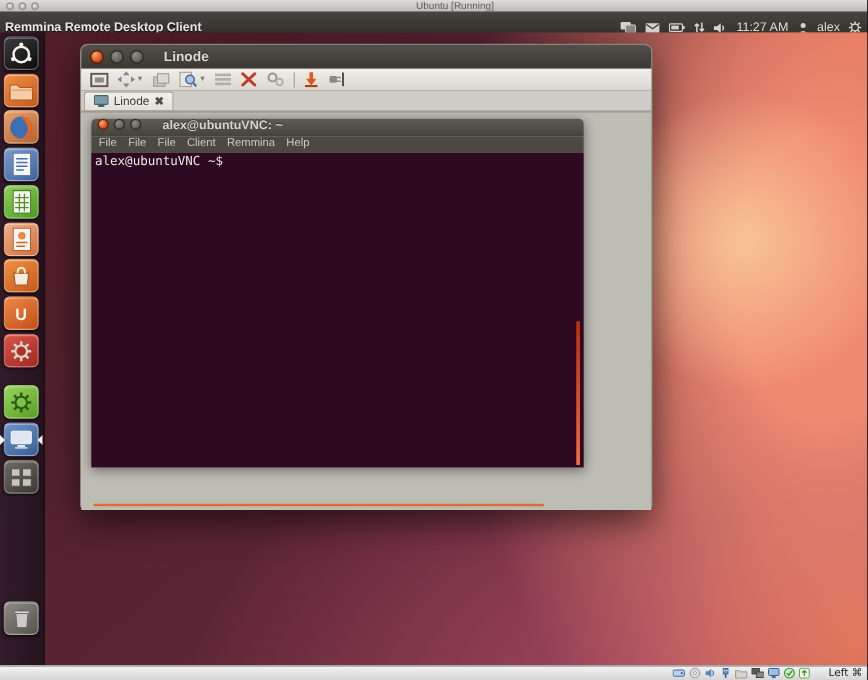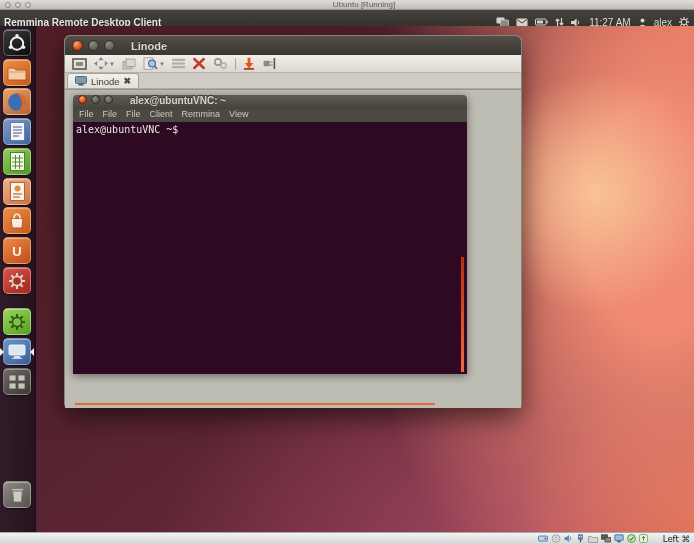--- a/index.html
+++ b/index.html
@@ -447,21 +447,21 @@
             <span class="twbtn gray"></span>
             <span class="twbtn gray"></span>
             <span class="t-title">alex@ubuntuVNC: ~</span>
           </div>
           <div class="t-menubar">
               <span class="menu-item">File</span>
               <span class="menu-item">File</span>
               <span class="menu-item">File</span>
               <span class="menu-item">Client</span>
               <span class="menu-item">Remmina</span>
-              <span class="menu-item">View</span>
+              <span class="menu-item">Help</span>
             </div>
           <div class="t-body">
             <span>alex@ubuntuVNC ~$</span>
           </div>
         </div>
 
         <div class="red-vline"></div>
         <div class="orange-hline"></div>
       </div>
     </div>

